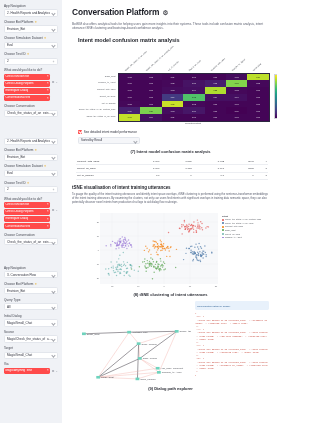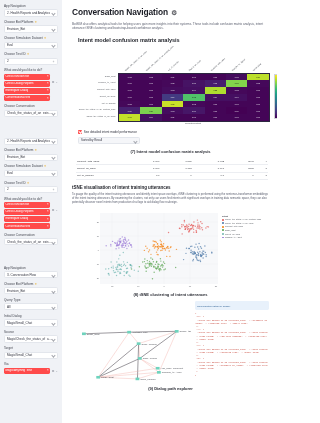--- a/index.html
+++ b/index.html
@@ -427,21 +427,21 @@
           <span>⊗</span>
           <span>⌄</span>
         </div>
       </div>
     </div>
   </aside>
 
   <main class="main">
 
     <h1 class="page-title">
-      <span>Conversation Navigation</span>
+      <span>Conversation Platform</span>
       <span class="title-ico">⚙</span>
     </h1>
     <div class="intro">BotSIM also offers analytical tools for helping users gain more insights into their systems. These tools include confusion matrix analysis, intent utterance tSNE clustering and bootstrap-based confidence analysis.</div>
 
     <h2 class="sec">Intent model confusion matrix analysis</h2>
 
     <div class="cm-wrap">
       <div class="cm-collabels" id="cm-cols">
           <span style="left: 8px;">Check_the_status_of_an_order</span>
           <span style="left: 29.4px;">Check_the_status_of_an_existing_case</span>

